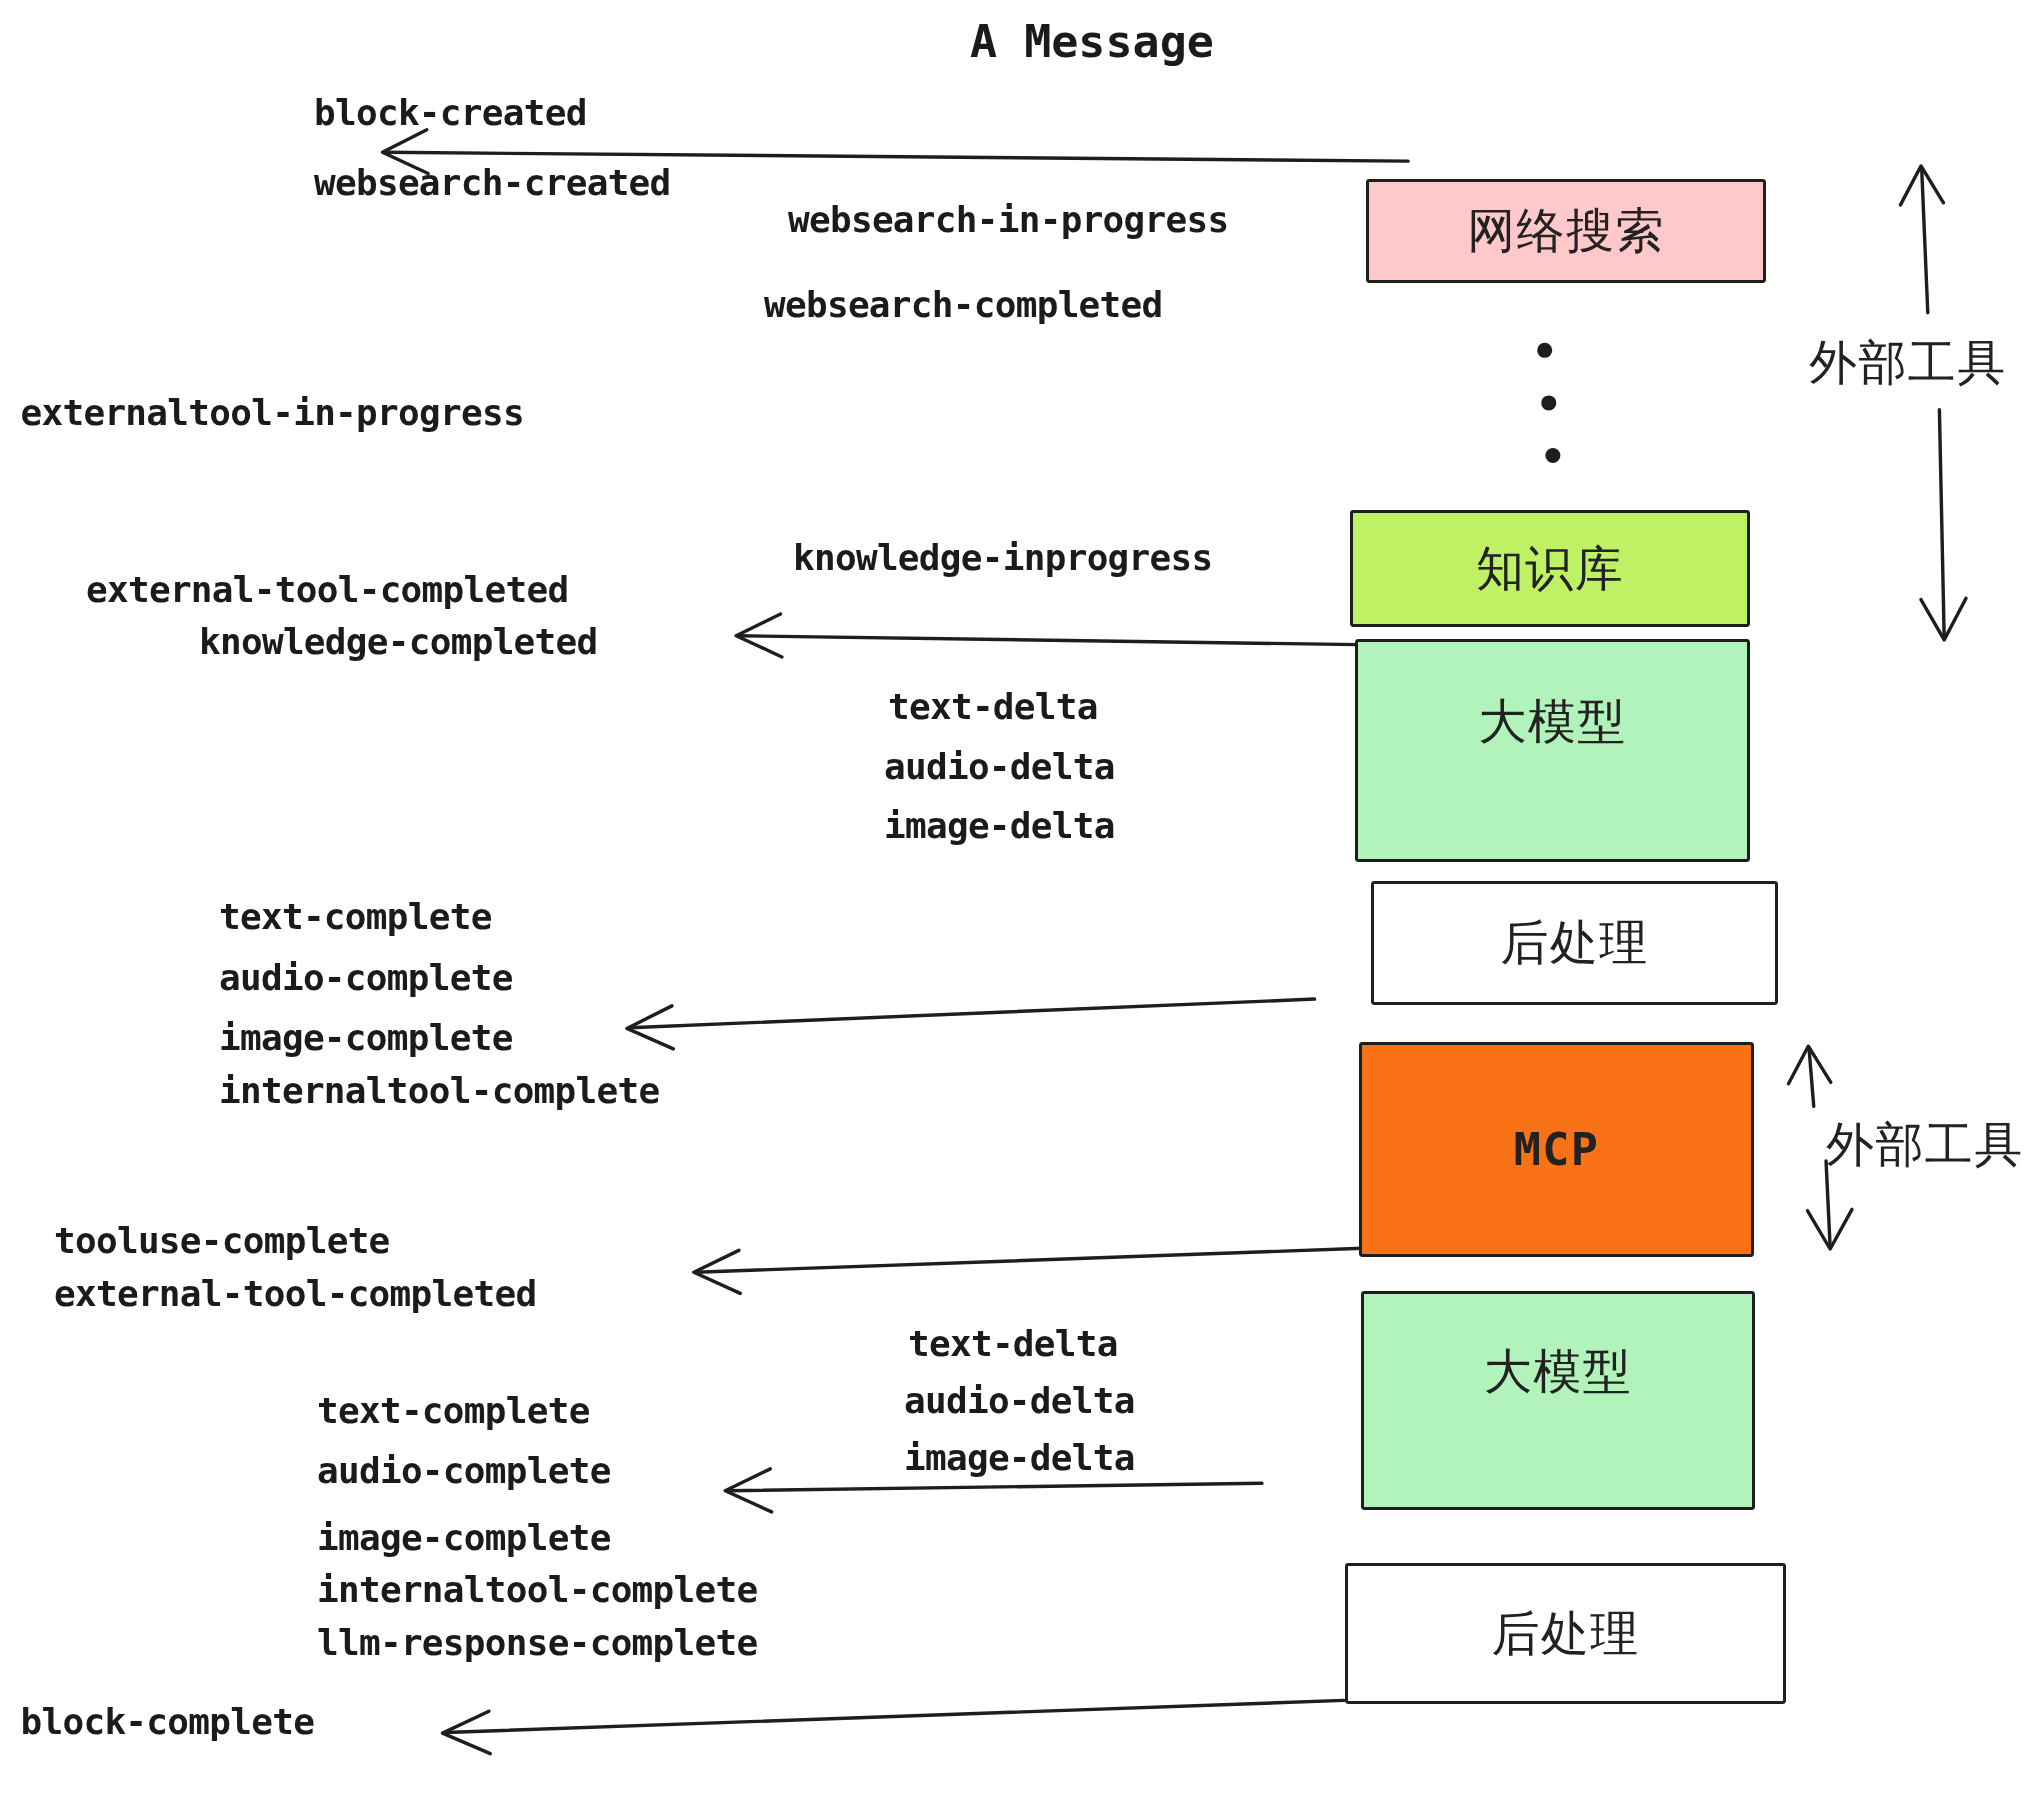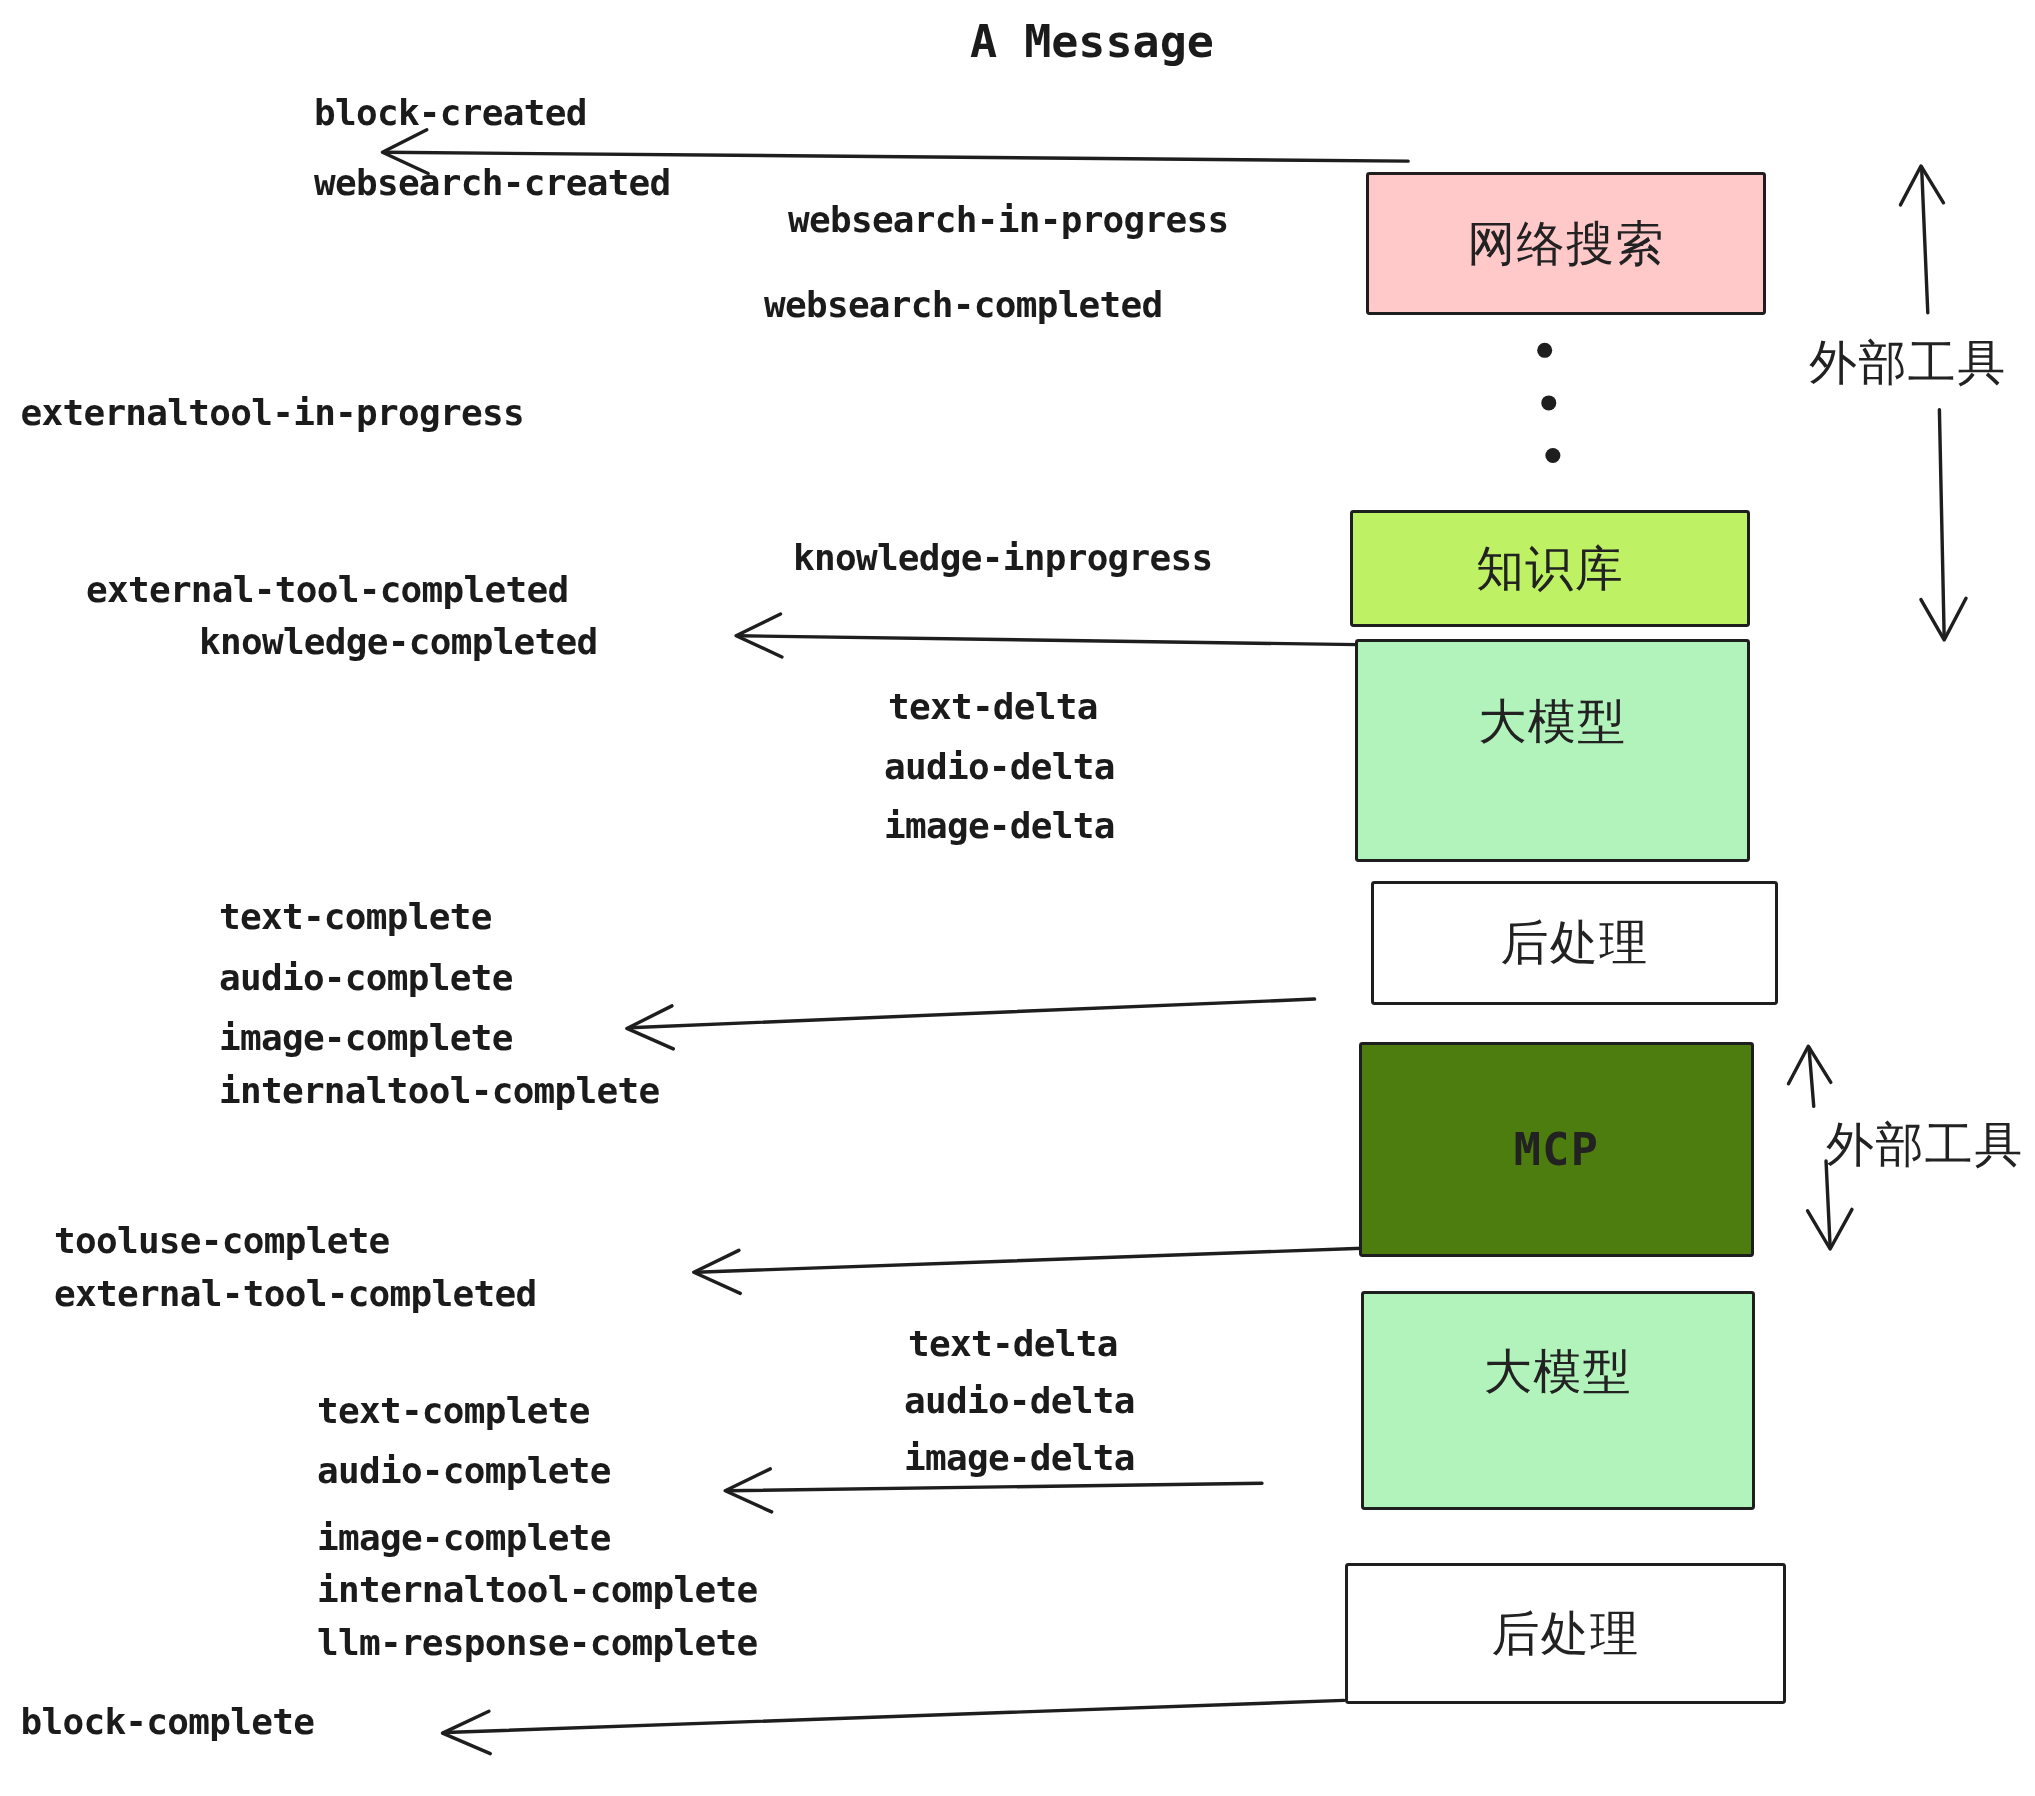--- a/index.html
+++ b/index.html
@@ -102,37 +102,37 @@
   <div class="event" style="left:317px;top:1451px">audio-complete</div>
   <div class="event" style="left:317px;top:1518px">image-complete</div>
   <div class="event" style="left:317px;top:1570px">internaltool-complete</div>
   <div class="event" style="left:317px;top:1623px">llm-response-complete</div>
   <div class="event" style="left:20.5px;top:1702px">block-complete</div>
 
   <div class="event" style="left:908px;top:1324px">text-delta</div>
   <div class="event" style="left:904px;top:1381px">audio-delta</div>
   <div class="event" style="left:904px;top:1438px">image-delta</div>
 
-  <div class="box" style="left: 1366px; top: 172px; width: 400px; height: 143px; background-color: rgb(255, 201, 201);">
+  <div class="box" style="left: 1366px; top: 179px; width: 400px; height: 104px; background-color: rgb(255, 201, 201);">
     <span class="lbl">网络搜索</span>
   </div>
 
   <div class="box" style="left: 1350px; top: 510px; width: 400px; height: 117px; background-color: #bef264;">
     <span class="lbl">知识库</span>
   </div>
 
   <div class="box lift" style="left: 1355px; top: 639px; width: 395px; height: 223px; background-color: rgb(178, 242, 187);">
     <span class="lbl">大模型</span>
   </div>
 
   <div class="box" style="left: 1371px; top: 881px; width: 407px; height: 124px; background-color: rgb(255, 255, 255);">
     <span class="lbl">后处理</span>
   </div>
 
-  <div class="box" style="left: 1359px; top: 1042px; width: 395px; height: 215px; background-color: #4d7c0f;">
+  <div class="box" style="left: 1359px; top: 1042px; width: 395px; height: 215px; background-color: #f97316;">
     <span class="lbl mono">MCP</span>
   </div>
 
   <div class="box lift" style="left: 1361px; top: 1291px; width: 394px; height: 219px; background-color: rgb(178, 242, 187);">
     <span class="lbl">大模型</span>
   </div>
 
   <div class="box" style="left: 1345px; top: 1563px; width: 441px; height: 141px; background-color: rgb(255, 255, 255);">
     <span class="lbl">后处理</span>
   </div>

